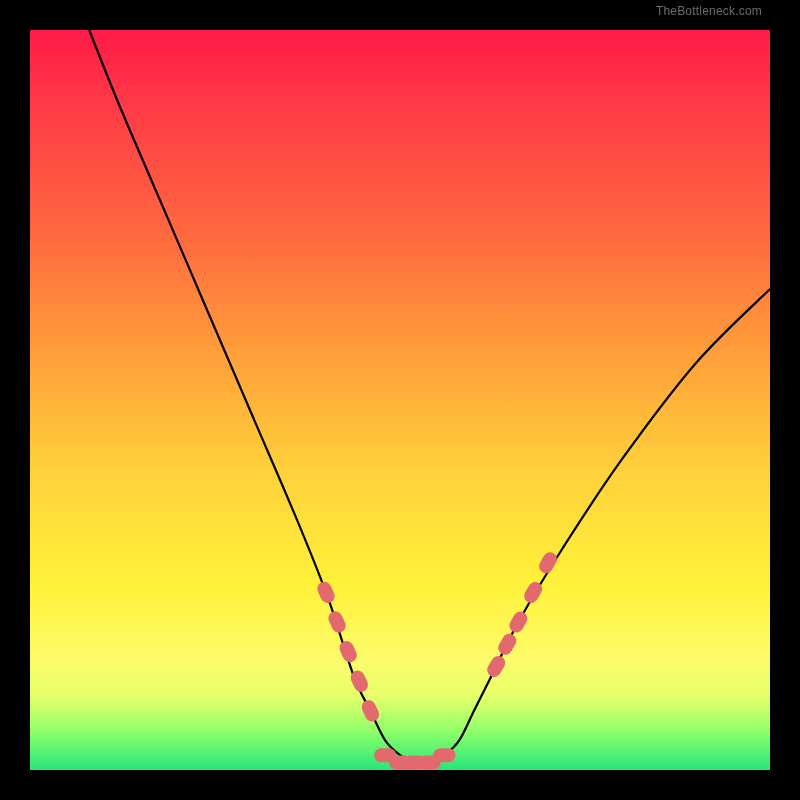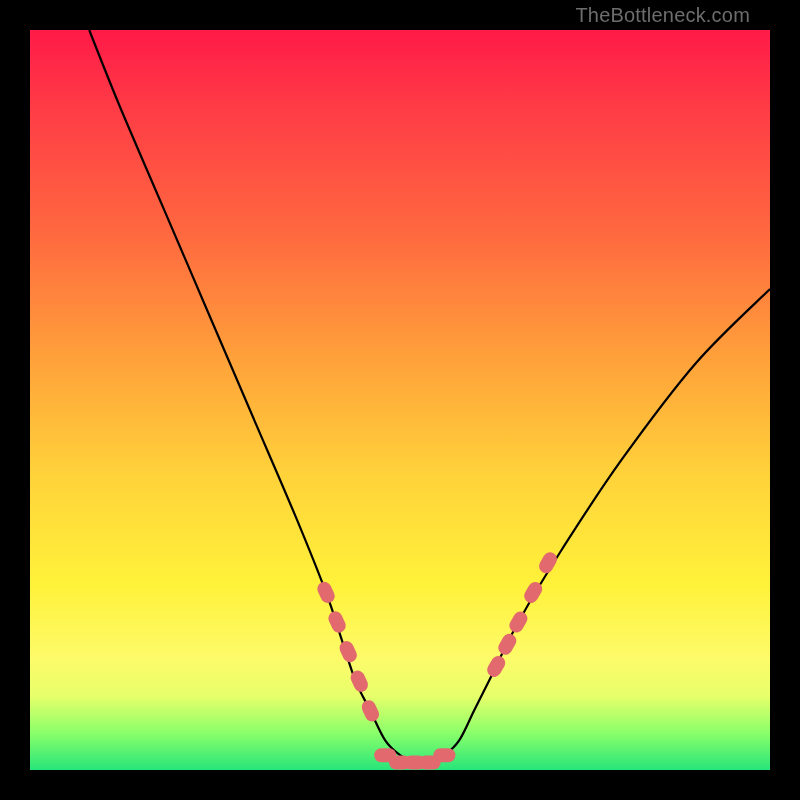--- a/index.html
+++ b/index.html
@@ -34,23 +34,23 @@
       #fff23a 75%,
       #fdfb6a 85%,
       #e7ff6a 90%,
       #8aff6a 95%,
       #27e57a 100%
     );
   }
   .watermark {
     position: absolute;
     top: 4px;
-    right: 50px;
+    right: 38px;
     color: #6d6d6d;
-    font-size: 20px;
+    font-size: 12px;
     font-weight: 500;
     letter-spacing: 0.2px;
     user-select: none;
   }
   svg.curve {
     position: absolute;
     left: 0;
     top: 0;
     width: 740px;
     height: 740px;

